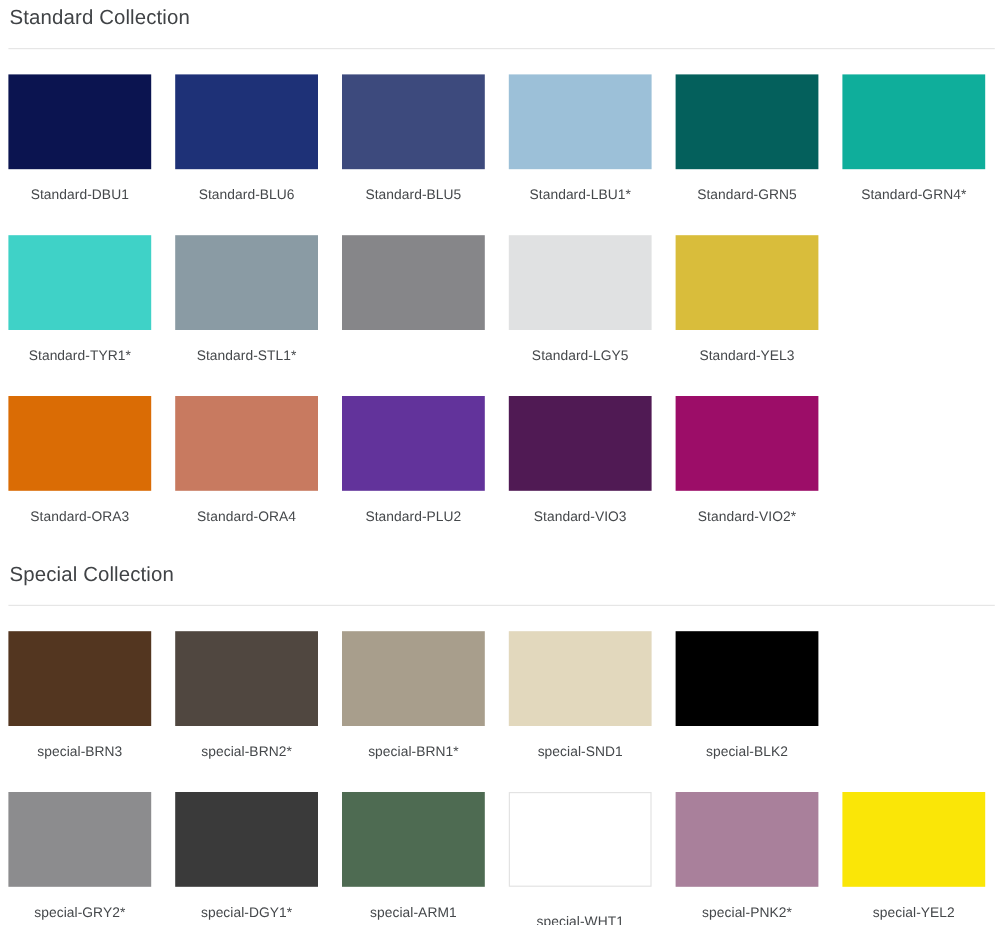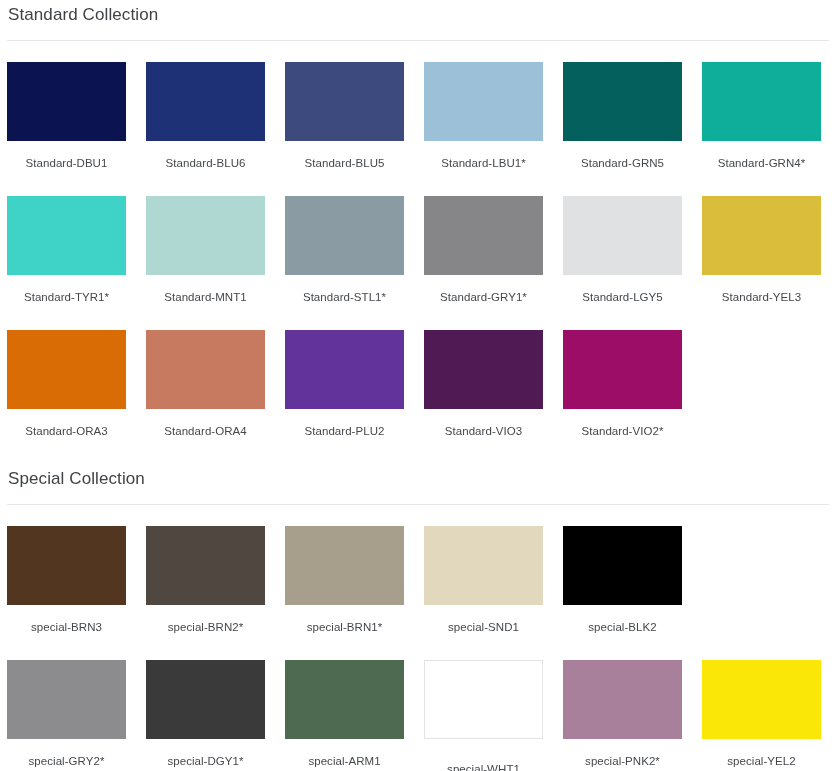--- a/index.html
+++ b/index.html
@@ -116,30 +116,25 @@
           <div class="chip" style="background-color: rgb(15, 174, 155);"></div>
           <div class="chip-label">Standard-GRN4*</div>
         </div>
       </div>
       <div class="grid tight">
         <div class="cell">
           <div class="chip" style="background-color: rgb(63, 210, 199);"></div>
           <div class="chip-label">Standard-TYR1*</div>
         </div>
         <div class="cell">
-          <div class="chip" style="background-color: rgb(176, 216, 210);"></div>
-          <div class="chip-label">Standard-MNT1</div>
-        </div>
-        <div class="cell">
           <div class="chip" style="background-color: rgb(138, 155, 164);"></div>
           <div class="chip-label">Standard-STL1*</div>
         </div>
         <div class="cell">
           <div class="chip" style="background-color: rgb(134, 134, 137);"></div>
-          <div class="chip-label">Standard-GRY1*</div>
         </div>
         <div class="cell">
           <div class="chip" style="background-color: rgb(224, 225, 226);"></div>
           <div class="chip-label">Standard-LGY5</div>
         </div>
         <div class="cell">
           <div class="chip" style="background-color: rgb(217, 189, 59);"></div>
           <div class="chip-label">Standard-YEL3</div>
         </div>
       </div>

